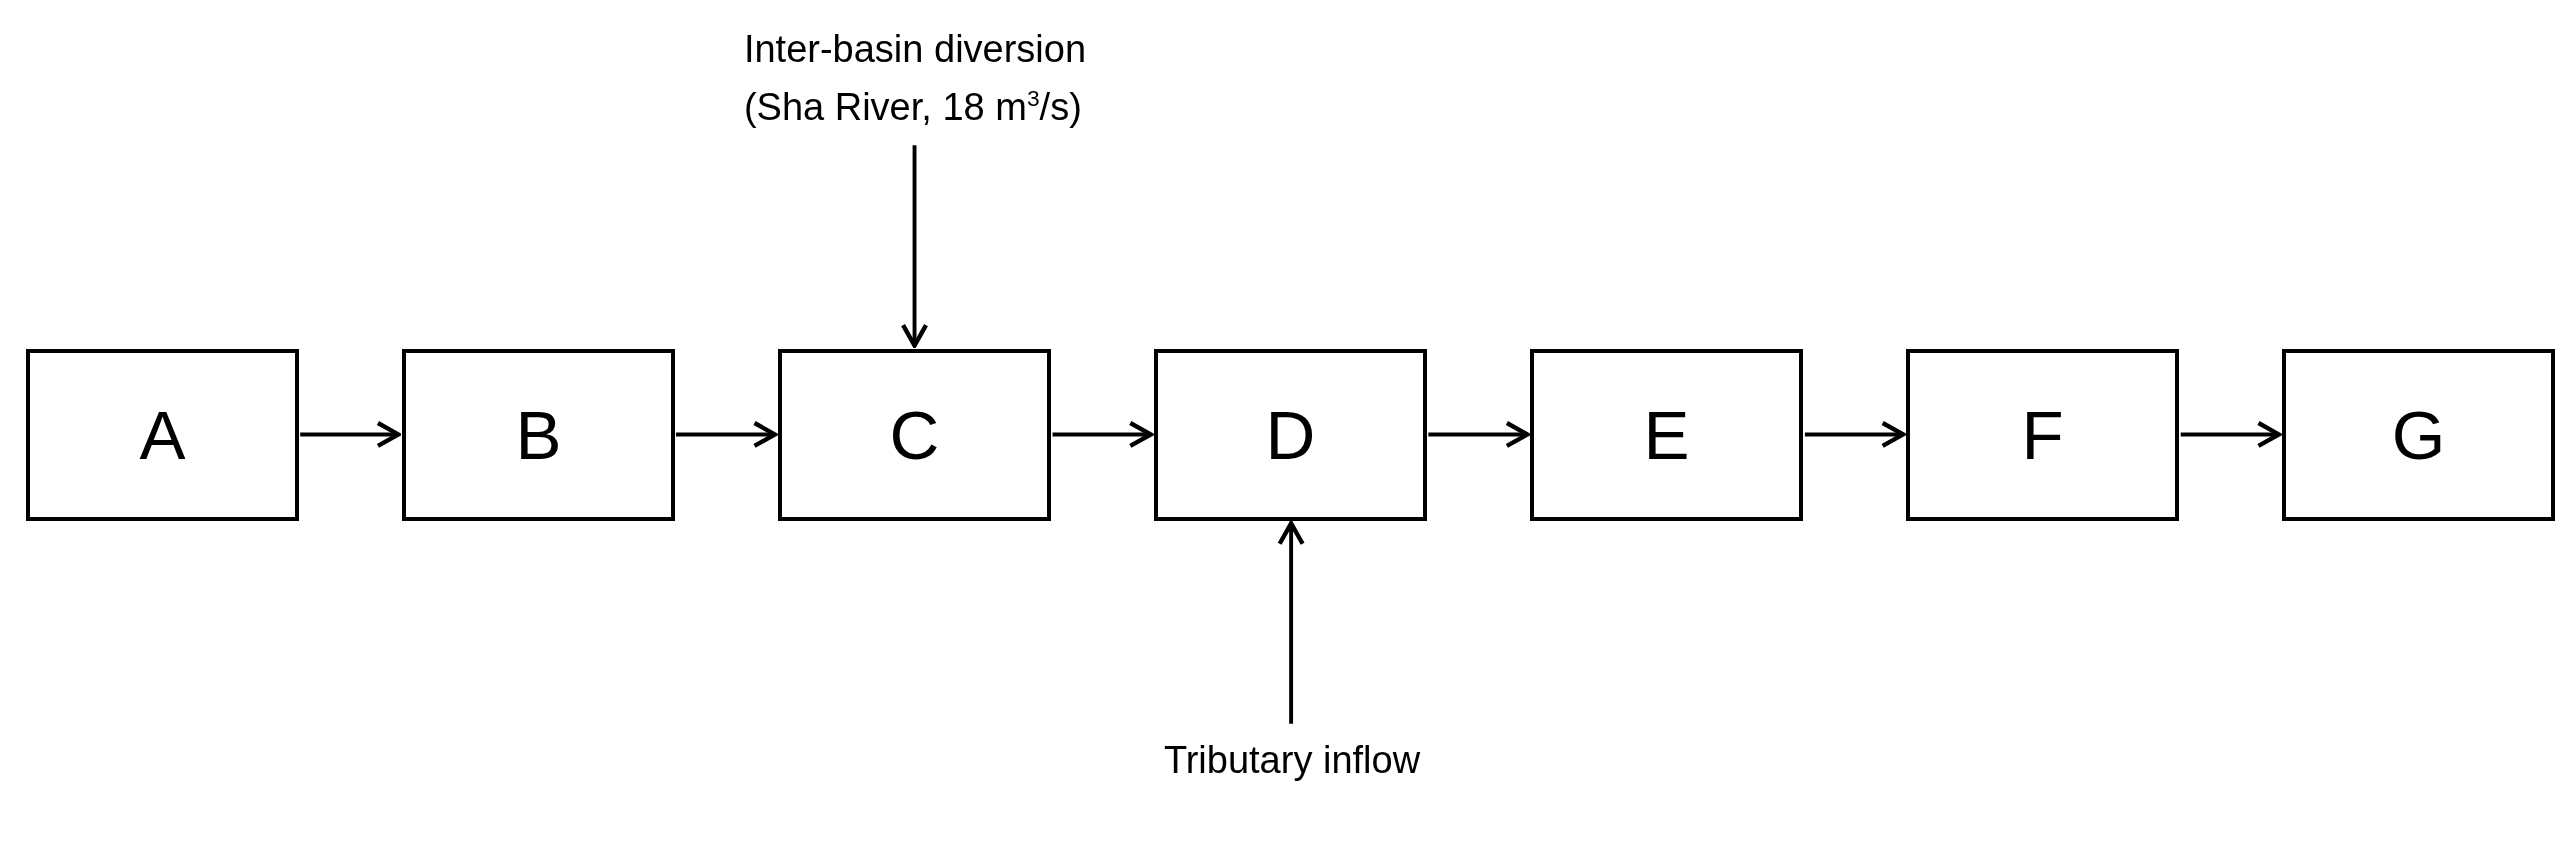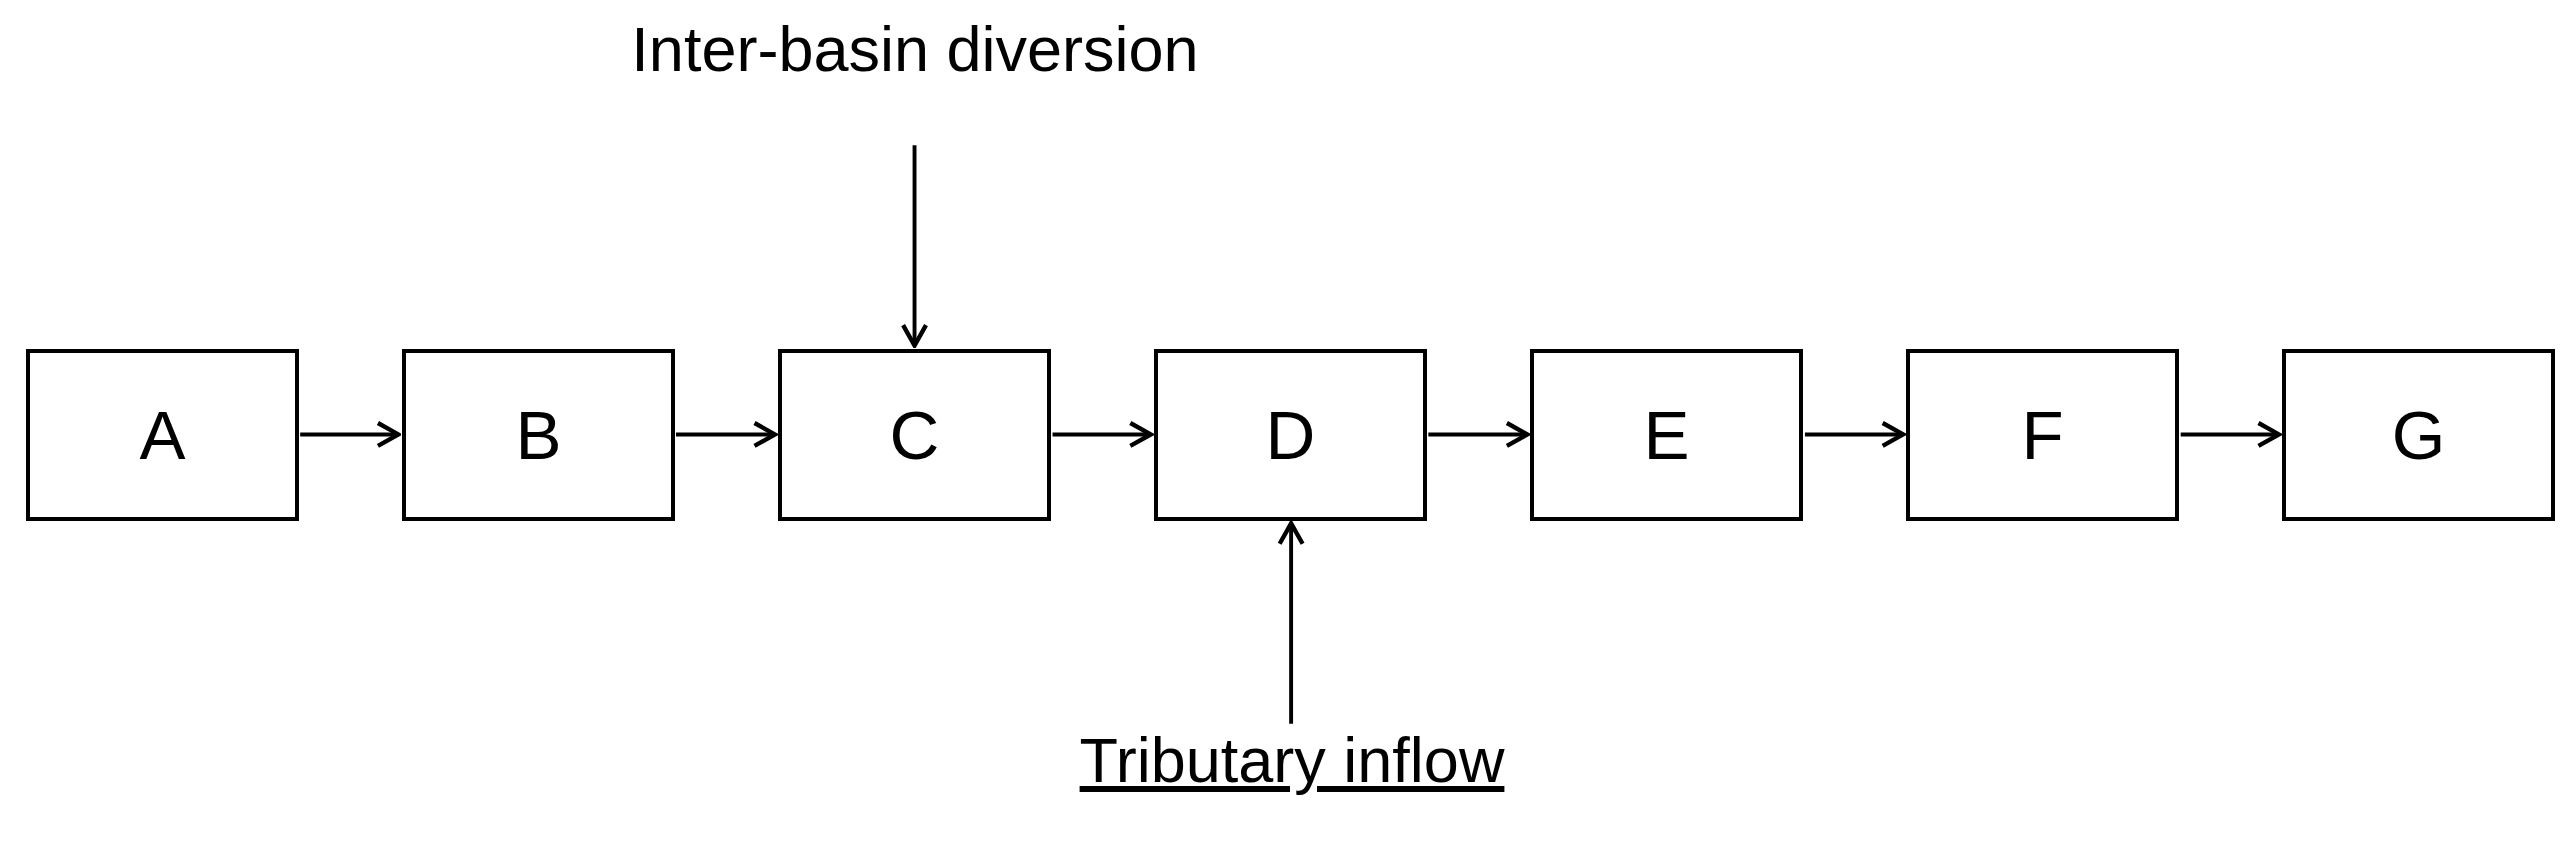--- a/index.html
+++ b/index.html
@@ -39,32 +39,31 @@
     justify-content: center;
   }
   .node-label {
     font-size: 69px;
     line-height: 1;
   }
   .annotation {
     position: absolute;
     transform: translateX(-50%);
     text-align: left;
-    font-size: 63px;
+    font-size: 38px;
     line-height: 58px;
     white-space: nowrap;
   }
   .annotation-top {
     left: 915px;
     top: 20px;
   }
   .annotation-bottom {
     left: 1292px;
     top: 731px;
-    text-decoration: underline;
   }
   .annotation sup {
     font-size: 60%;
     vertical-align: super;
     line-height: 0;
   }
 </style>
 </head>
 <body>
 
@@ -106,20 +105,23 @@
   </div>
   <div class="node" style="left:1906px">
     <span class="node-label">F</span>
   </div>
   <div class="node" style="left:2282px">
     <span class="node-label">G</span>
   </div>
 
   <div class="annotation annotation-top">
     <div>Inter-basin diversion</div>
+    <div>
+      <span>(Sha River, 18 m</span><sup>3</sup><span>/s)</span>
+    </div>
   </div>
 
   <div class="annotation annotation-bottom">
     <div>Tributary inflow</div>
   </div>
 
 </div>
 
 
 </body></html>

